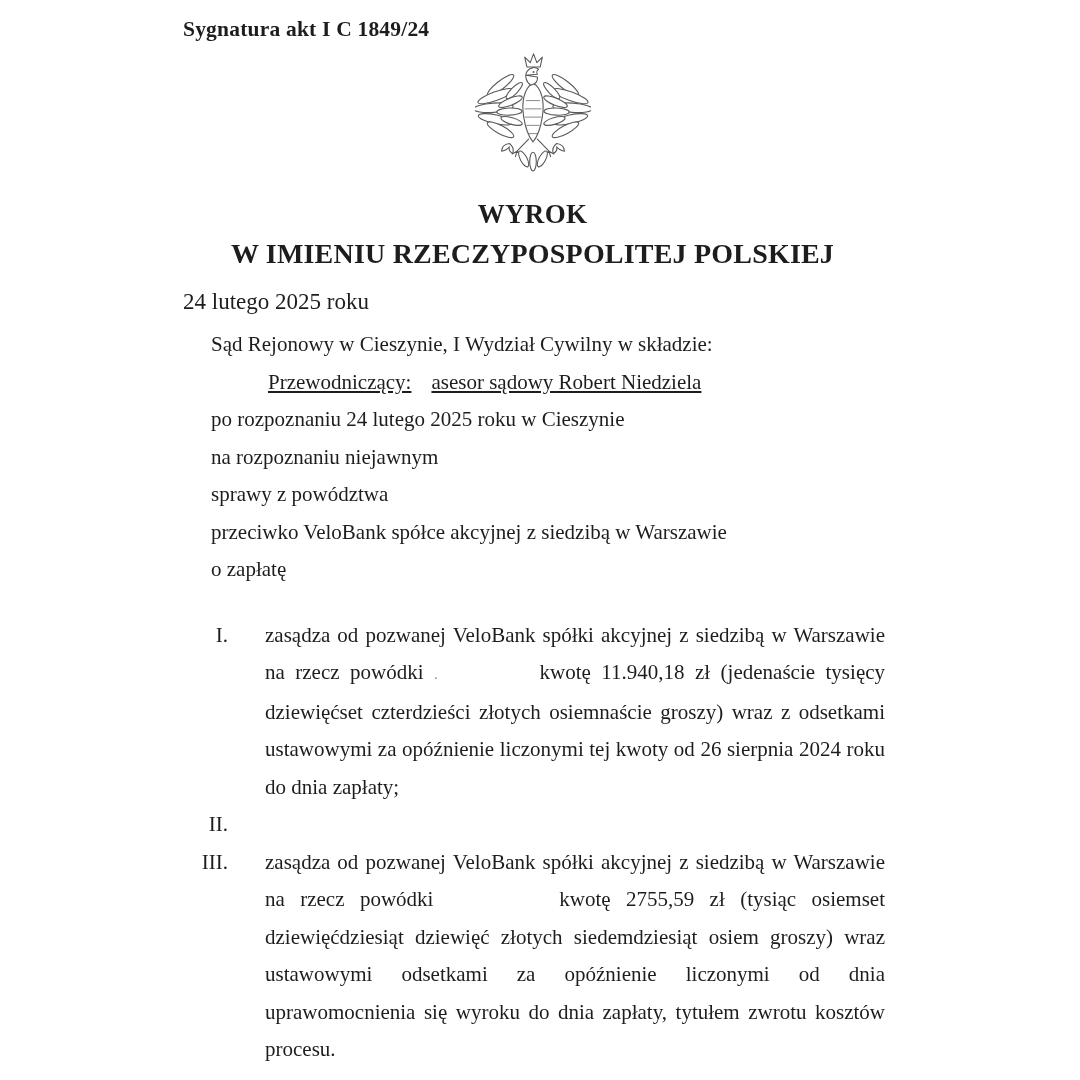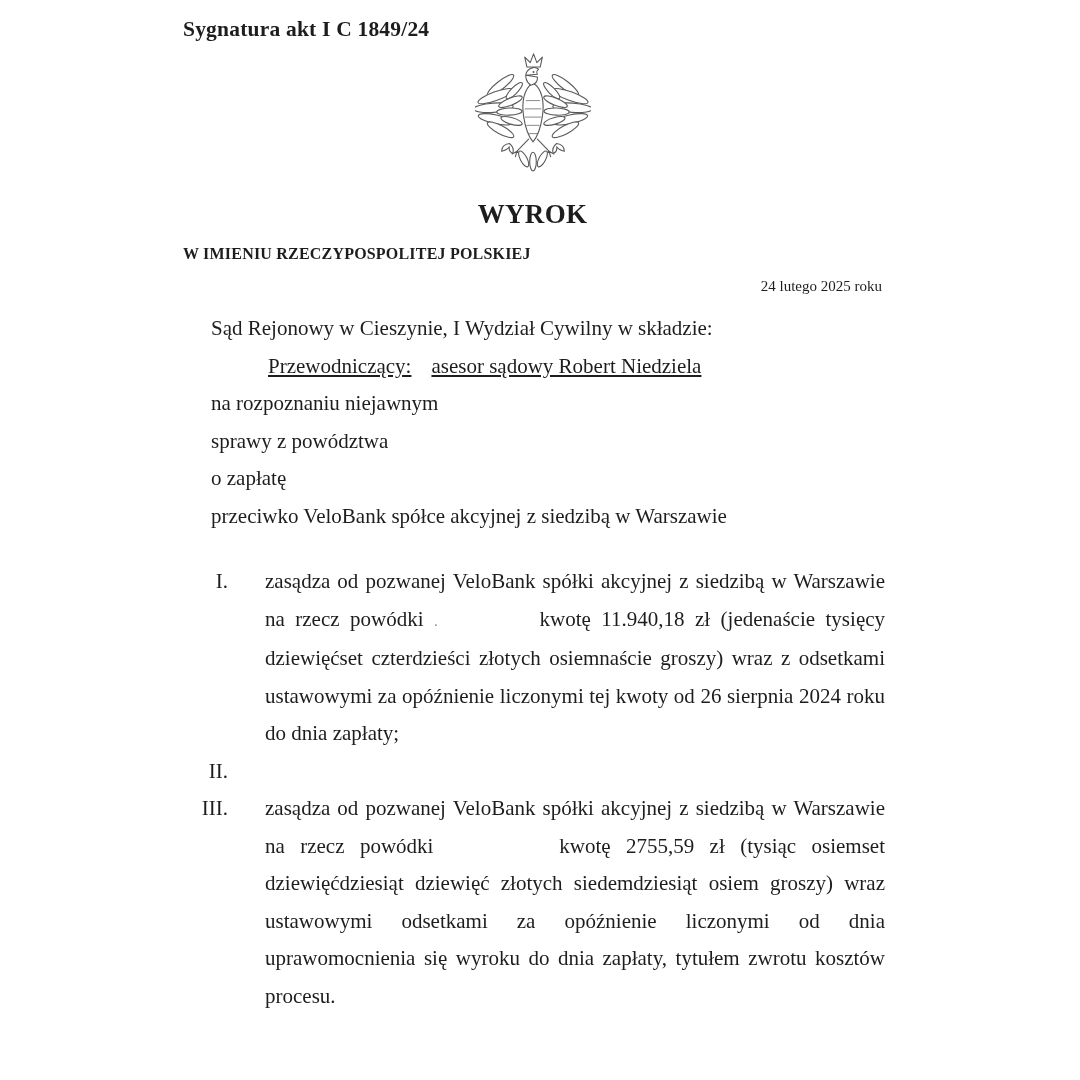--- a/index.html
+++ b/index.html
@@ -35,31 +35,31 @@
   .emblem-wrap svg { display: inline-block; }
   .title {
     text-align: center;
     font-weight: bold;
     font-size: 27px;
     line-height: 28px;
     margin-top: 16px;
     letter-spacing: 0.3px;
   }
   .subtitle {
+    text-align: center;
     font-weight: bold;
-    font-size: 16px;
+    font-size: 28px;
     line-height: 28px;
     margin-top: 12px;
     letter-spacing: 0.2px;
   }
   .date-line {
-    text-align: right;
-    font-size: 15px;
+    font-size: 23px;
     line-height: 28px;
-    margin-top: 4px;
+    margin-top: 20px;
   }
   .court-block {
     margin-top: 10px;
     font-size: 21px;
     margin-left: 28px;
   }
   .court-block .line {
     line-height: 37.5px;
     white-space: nowrap;
   }
@@ -139,24 +139,25 @@
 
   <div class="title">WYROK</div>
   <div class="subtitle">W IMIENIU RZECZYPOSPOLITEJ POLSKIEJ</div>
   <div class="date-line">24 lutego 2025 roku</div>
 
   <div class="court-block">
     <div class="line">Sąd Rejonowy w Cieszynie, I Wydział Cywilny w składzie:</div>
     <div class="line line-presiding">
       <span class="presiding-label">Przewodniczący:</span><span>asesor sądowy Robert Niedziela</span>
     </div>
+    <div class="line">po rozpoznaniu 24 lutego 2025 roku w Cieszynie</div>
     <div class="line">na rozpoznaniu niejawnym</div>
     <div class="line">sprawy z powództwa</div>
+    <div class="line">przeciwko VeloBank spółce akcyjnej z siedzibą w Warszawie</div>
     <div class="line">o zapłatę</div>
-    <div class="line">przeciwko VeloBank spółce akcyjnej z siedzibą w Warszawie</div>
   </div>
 
   <div class="rulings">
 
     <div class="ruling">
       <div class="ruling-numeral">I.</div>
       <div class="ruling-text">
         <span>zasądza od pozwanej VeloBank spółki akcyjnej z siedzibą w Warszawie na rzecz powódki</span>
         <span class="redaction-gap">.</span>
         <span>kwotę 11.940,18 zł (jedenaście tysięcy dziewięćset czterdzieści złotych osiemnaście groszy) wraz z odsetkami ustawowymi za opóźnienie liczonymi tej kwoty od 26 sierpnia 2024 roku do dnia zapłaty;</span>

